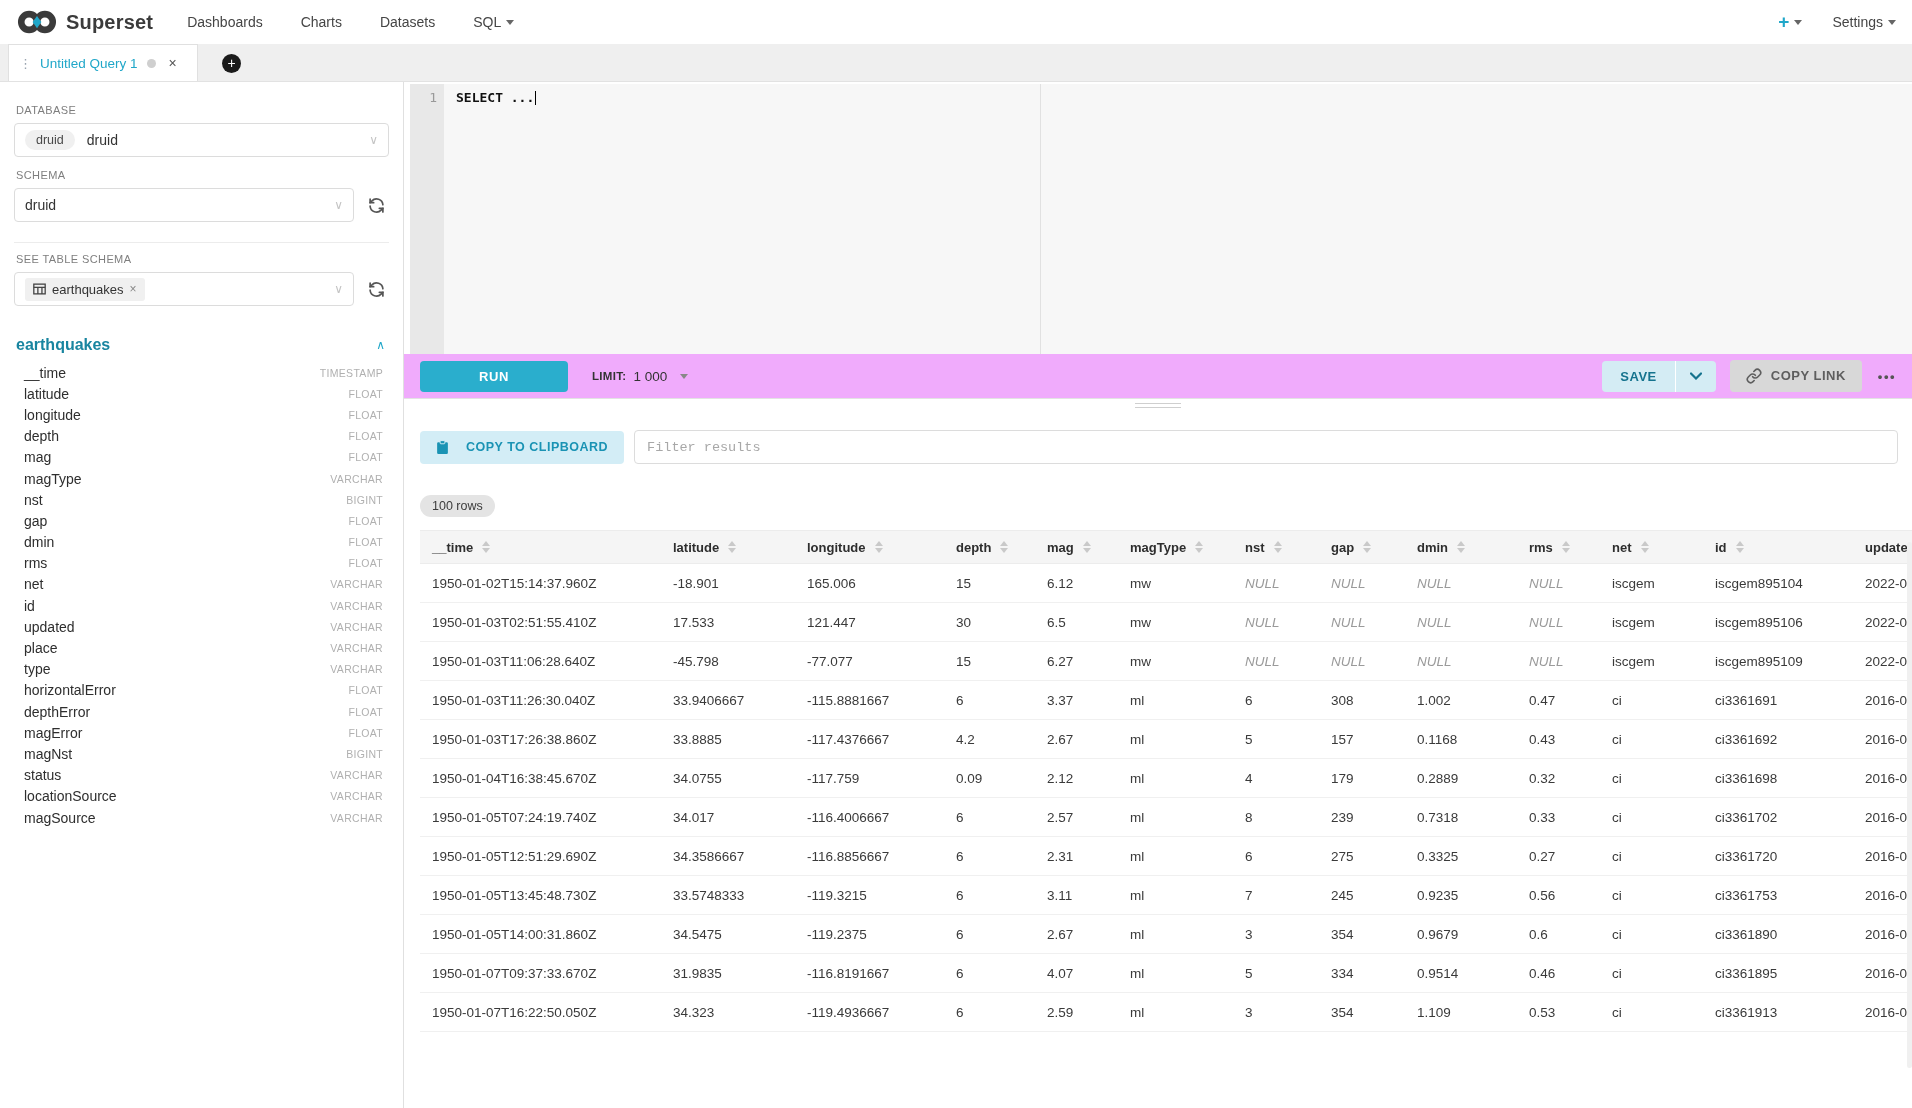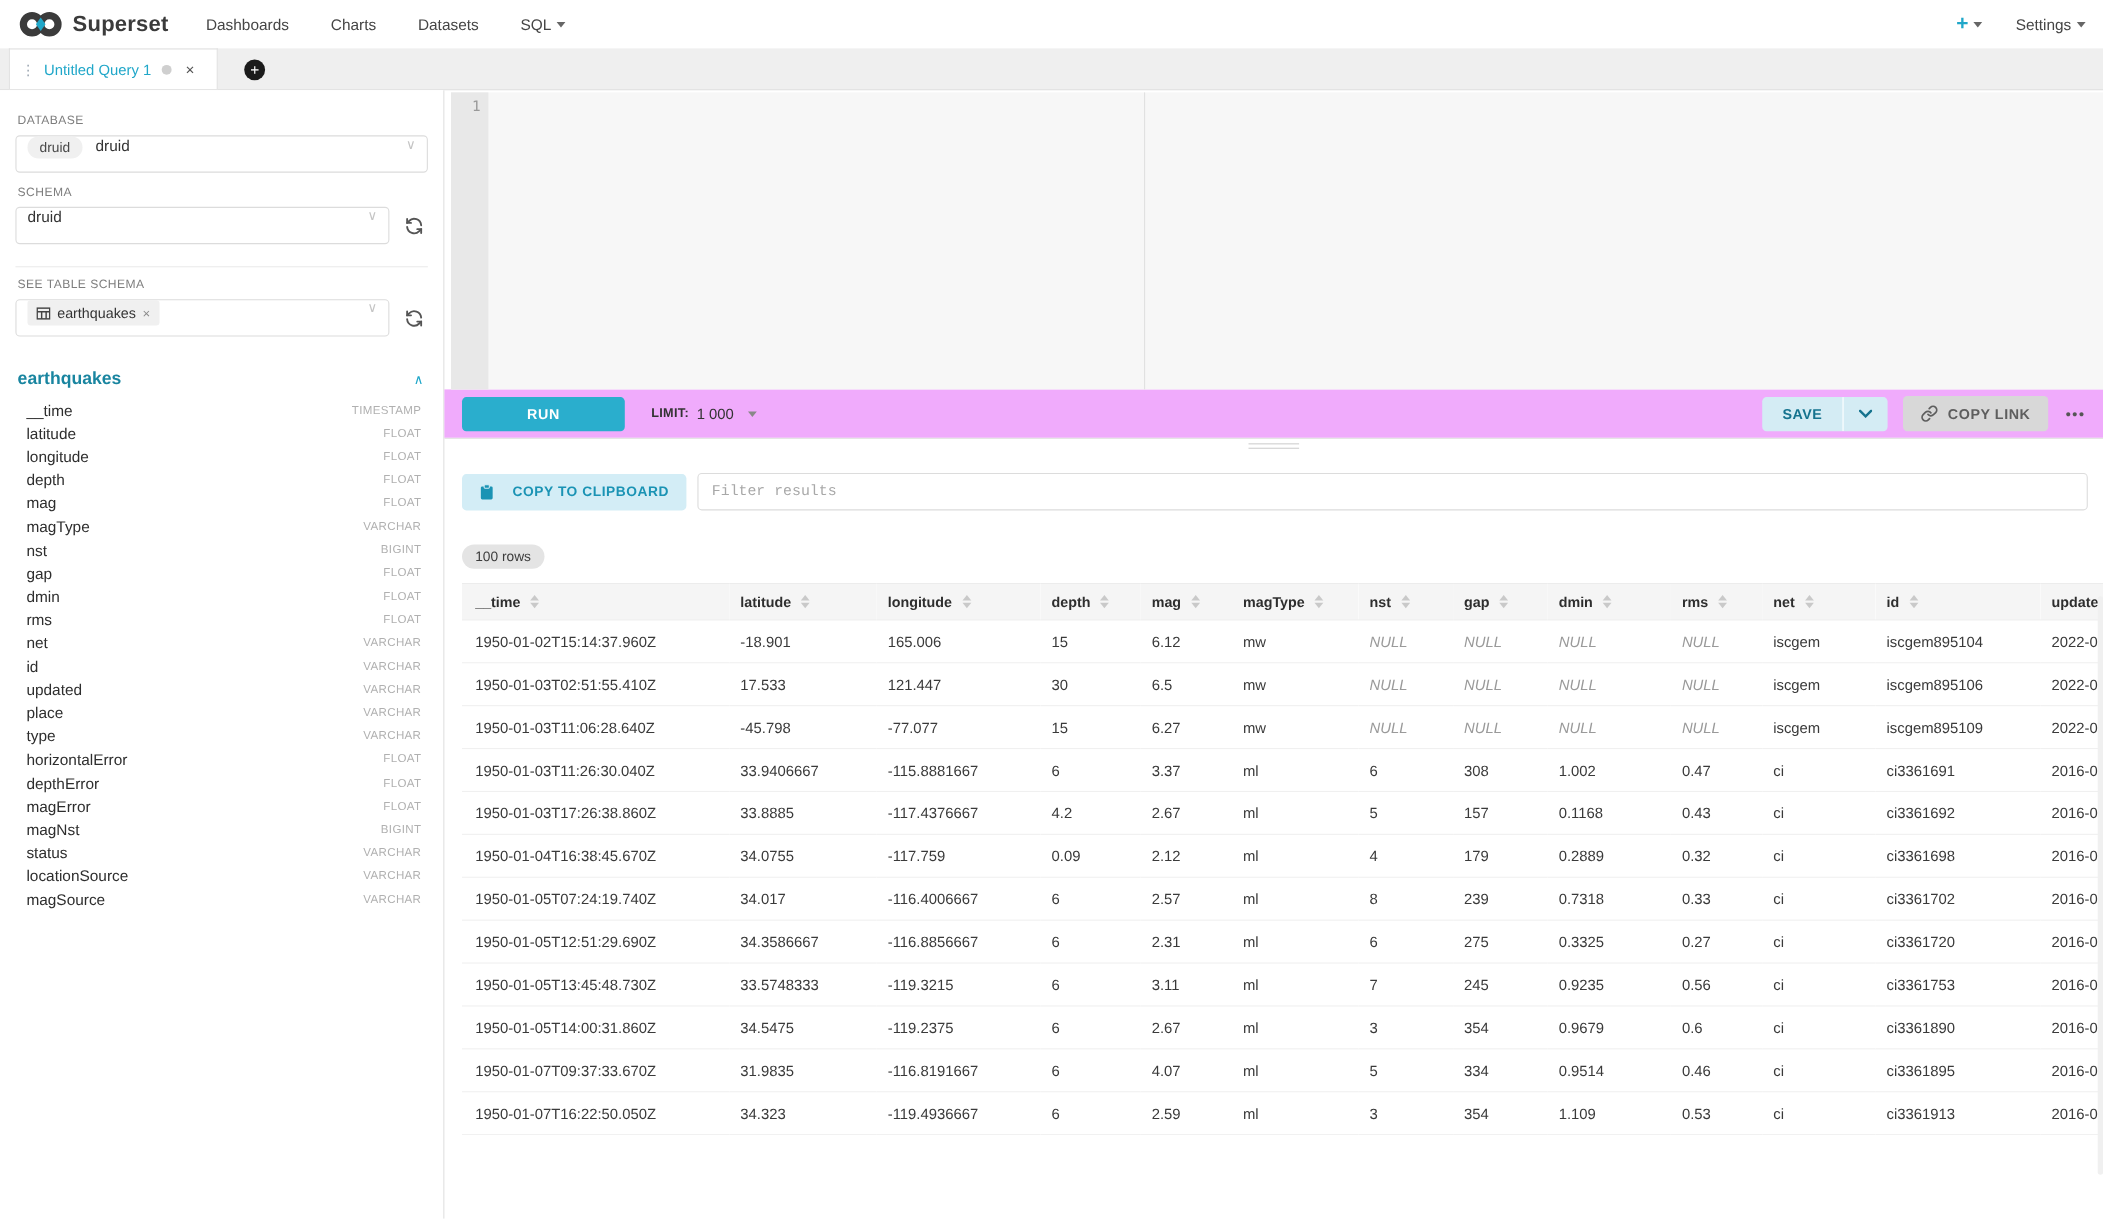--- a/index.html
+++ b/index.html
@@ -23,21 +23,21 @@
   .tab-title { color:#20a7c9; font-size:13.5px; }
   .tab-dot { width:9px; height:9px; border-radius:50%; background:#cfcfcf; }
   .tab-close { color:#555; font-size:14px; margin-left:4px; cursor:pointer; }
   .add-tab { width:19px; height:19px; border-radius:50%; background:#1b1b1b; color:#fff; font-size:14px; line-height:18px; text-align:center; margin:0 0 8px 24px; cursor:pointer; }
 
   
   .workspace { display:flex; height:1026px; }
   .sidebar { width:404px; min-width:404px; border-right:1px solid #e0e0e0; padding:14px 14px 0 14px; background:#fff; }
   .field-label { font-size:11px; color:#7e7e7e; letter-spacing:.4px; margin:8px 0 7px 2px; }
   .select-row { display:flex; align-items:center; }
-  .select-box { flex:1; height:34px; border:1px solid #dcdcdc; border-radius:4px; display:flex; align-items:flex-start; padding:0 10px; background:#fff; position:relative; cursor:pointer; }
+  .select-box { flex:1; height:34px; border:1px solid #dcdcdc; border-radius:4px; display:flex; align-items:center; padding:0 10px; background:#fff; position:relative; cursor:pointer; }
   .sel-caret { position:absolute; right:10px; color:#c4c4c4; font-size:12px; }
   .db-badge { background:#f0f0f0; border-radius:11px; padding:3px 11px; font-size:12.5px; color:#484848; margin-right:12px; }
   .sel-value { font-size:14px; color:#333; }
   .refresh-btn { width:26px; margin-left:9px; color:#555; cursor:pointer; display:flex; justify-content:center; }
   .side-divider { border:none; border-top:1px solid #ececec; margin:20px 0 10px 0; }
   .table-tag { background:#f0f0f0; border-radius:3px; padding:4px 8px; display:flex; align-items:center; gap:6px; font-size:13px; color:#333; }
   .tag-close { color:#888; font-size:12px; cursor:pointer; }
 
   .table-section { margin-top:30px; }
   .section-head { display:flex; align-items:center; justify-content:space-between; padding:0 4px 8px 2px; }
@@ -59,21 +59,21 @@
   .run-btn { width:148px; height:31px; background:#2aaecd; border:none; border-radius:4px; color:#fff; font-size:13px; font-weight:bold; letter-spacing:.6px; cursor:pointer; }
   .limit { display:flex; align-items:center; gap:7px; margin-left:24px; cursor:pointer; }
   .limit-label { font-size:11.5px; font-weight:bold; color:#333; letter-spacing:.3px; }
   .limit-value { font-size:13.5px; color:#333; }
   .limit .caret { margin-left:6px; border-top-color:#888; }
   .toolbar-right { margin-left:auto; display:flex; align-items:center; gap:14px; }
   .save-btn { display:flex; align-items:stretch; background:#d4ecf4; border-radius:4px; overflow:hidden; cursor:pointer; }
   .save-main { padding:8px 18px; color:#15738e; font-size:13px; font-weight:bold; letter-spacing:.5px; }
   .save-split { width:1px; background:#ffffff; }
   .save-caret { padding:8px 14px; color:#15738e; display:flex; align-items:center; }
-  .copylink-btn { display:flex; align-items:center; gap:9px; background:#d8d8d8; border-radius:4px; padding:8px 16px; color:#5e5e5e; font-size:13px; font-weight:bold; letter-spacing:.5px; cursor:pointer; }
+  .copylink-btn { display:flex; align-items:flex-start; gap:9px; background:#d8d8d8; border-radius:4px; padding:8px 16px; color:#5e5e5e; font-size:13px; font-weight:bold; letter-spacing:.5px; cursor:pointer; }
   .more-btn { color:#555; font-size:13px; font-weight:bold; letter-spacing:1.5px; cursor:pointer; padding:4px 2px; }
 
   .splitter { border-top:1px solid #e3e3e3; height:14px; position:relative; }
   .split-handle { position:absolute; left:50%; transform:translateX(-50%); top:4px; width:46px; cursor:row-resize; }
   .split-handle span { display:block; height:1px; background:#cfcfcf; margin-bottom:3px; }
 
   
   .south { flex:1; padding:4px 0 0 16px; min-width:0; position:relative; }
   .south-tabs { display:flex; gap:33px; border-bottom:1px solid #e8e8e8; margin-right:14px; }
   .stab { font-size:12.5px; font-weight:bold; color:#44506b; letter-spacing:.3px; padding:12px 2px 13px 2px; border-bottom:2.5px solid transparent; cursor:pointer; white-space:nowrap; }
@@ -302,20 +302,21 @@
         </div>
     </div>
   </aside>
 
   <section class="main">
 
     <div class="editor">
       <div class="gutter">
         <span>1</span>
       </div>
+      <div class="codearea"><span>SELECT ...</span><span class="cursor"></span></div>
       <div class="print-margin"></div>
     </div>
 
     <div class="toolbar">
       <button class="run-btn">RUN</button>
       <div class="limit">
         <span class="limit-label">LIMIT:</span>
         <span class="limit-value">1 000</span>
         <span class="caret"></span>
       </div>

